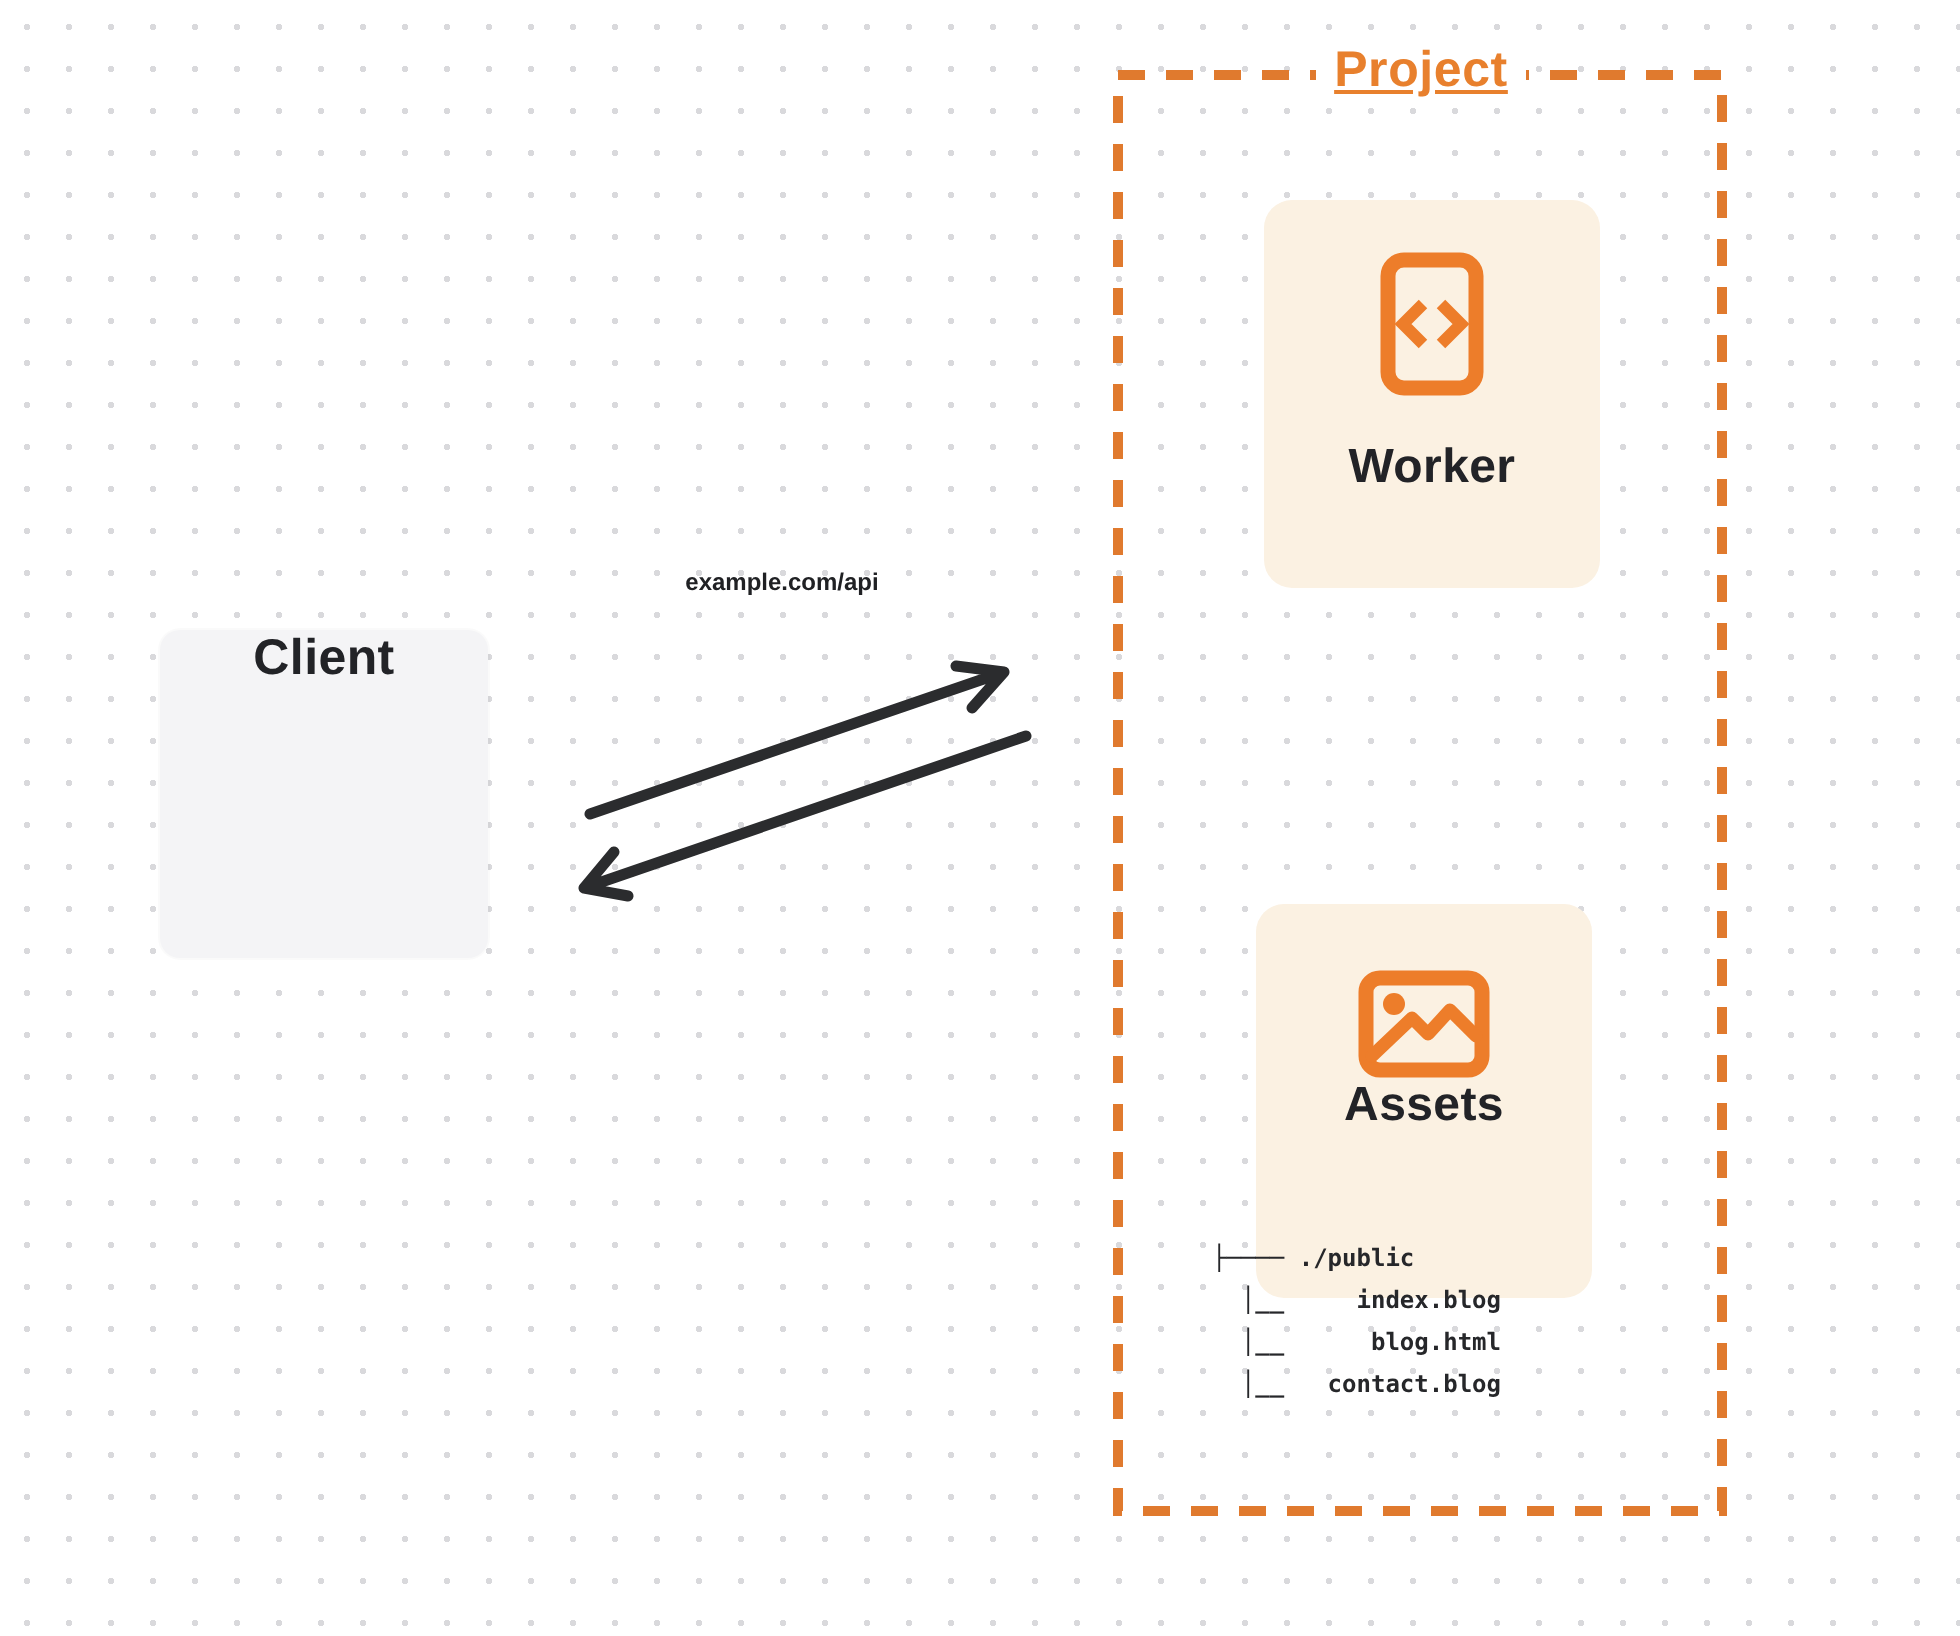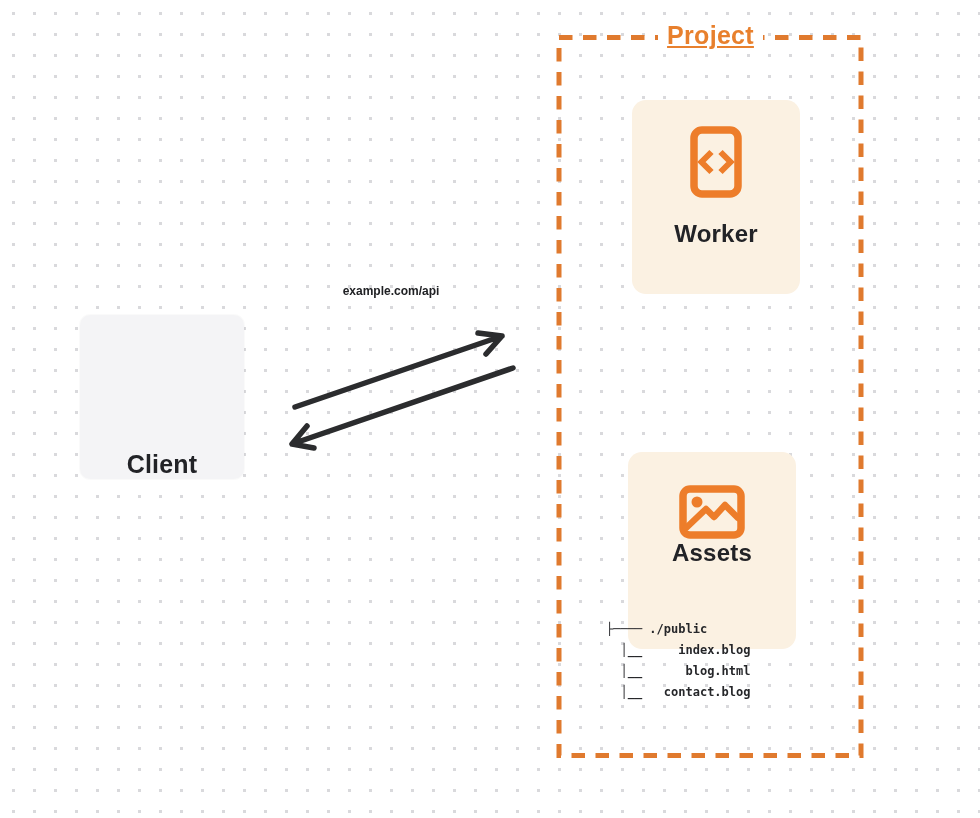--- a/index.html
+++ b/index.html
@@ -26,21 +26,21 @@
   }
   
   .client-box {
     position: absolute;
     left: 80px; top: 315px;
     width: 164px; height: 164px;
     background: #f4f4f6;
     border-radius: 10px;
     box-shadow: 0 0 0 1px rgba(0,0,0,0.02);
     display: flex;
-    align-items: flex-end;
+    align-items: flex-start;
     justify-content: center;
   }
   .client-box .label {
     font-size: 25px;
     font-weight: 700;
     color: #222327;
     letter-spacing: 0.2px;
   }
   
   .api-label {

